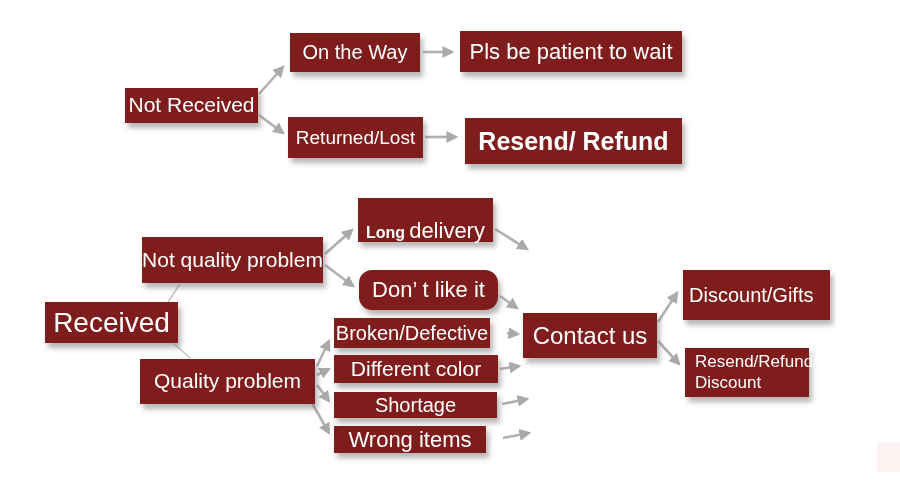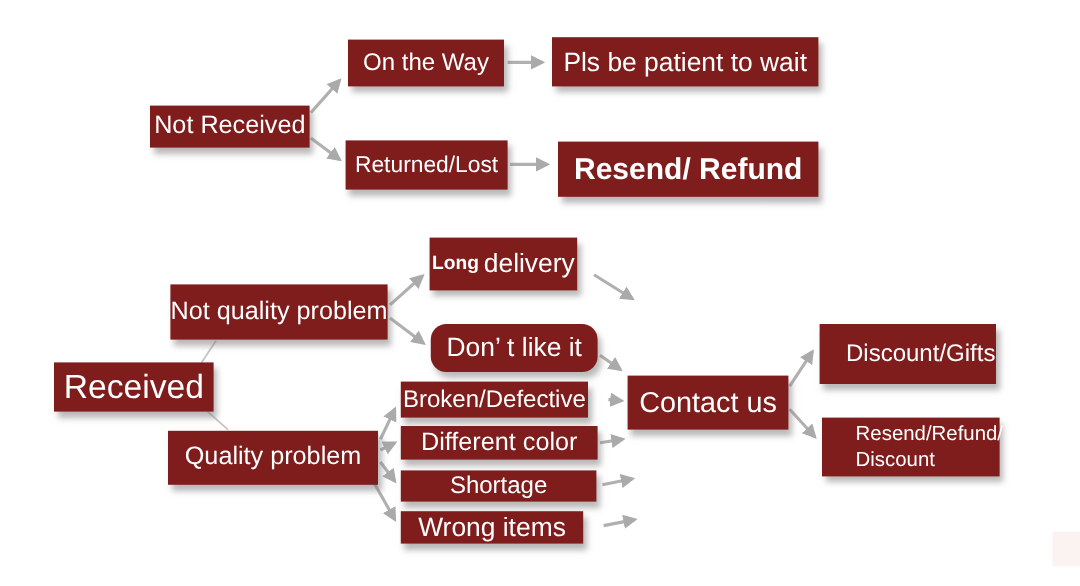--- a/index.html
+++ b/index.html
@@ -28,34 +28,34 @@
     box-shadow: 3px 5px 5px rgba(125,125,125,0.55);
   }
   
   #n-not-received        { left:125px; top:88px;  width:133px; height:35px; font-size:21px; }
   #n-on-the-way          { left:290px; top:33px;  width:130px; height:39px; font-size:20px; }
   #n-pls-wait            { left:460px; top:31px;  width:222px; height:41px; font-size:22px; }
   #n-returned-lost       { left:288px; top:117px; width:135px; height:41px; font-size:19px; }
   #n-resend-refund       { left:465px; top:118px; width:217px; height:46px; font-size:25px; font-weight:600; }
   #n-received            { left:45px;  top:302px; width:133px; height:41px; font-size:28px; }
   #n-not-quality-problem { left:142px; top:237px; width:181px; height:46px; font-size:21px; }
-  #n-long-delivery       { left:358px; top:198px; width:123px; height:44px; font-size:22px; }
+  #n-long-delivery       { left:358px; top:198px; width:135px; height:44px; font-size:22px;align-items:flex-end; }
   #n-long-delivery .small-word { font-size:16px; font-weight:700; margin-right:4px; }
   #n-dont-like-it        { left:359px; top:270px; width:139px; height:40px; font-size:22px;border-radius:13px; }
   #n-quality-problem     { left:140px; top:359px; width:175px; height:45px; font-size:21px; }
   #n-broken-defective    { left:334px; top:318px; width:156px; height:30px; font-size:20px; }
   #n-different-color     { left:334px; top:355px; width:164px; height:28px; font-size:21px; }
   #n-shortage            { left:334px; top:392px; width:163px; height:26px; font-size:20px; }
   #n-wrong-items         { left:334px; top:426px; width:152px; height:27px; font-size:22px; }
   #n-contact-us          { left:523px; top:313px; width:134px; height:45px; font-size:24px; }
   #n-discount-gifts      { left:683px; top:270px; width:147px; height:50px; font-size:20px;
-                           justify-content:flex-start; padding-left:22px; box-sizing:border-box; }
+                           justify-content:flex-start; padding-left:6px; box-sizing:border-box; }
   #n-resend-refund-discount {
-    left:685px; top:348px; width:148px; height:49px; font-size:17px;
-    justify-content:flex-start; padding-left:28px; box-sizing:border-box;
+    left:685px; top:348px; width:124px; height:49px; font-size:17px;
+    justify-content:flex-start; padding-left:10px; box-sizing:border-box;
     white-space:pre-line; line-height:1.2;
   }
   .artifact {
     position:absolute; left:877px; top:443px; width:23px; height:29px;
     background:#fbf2f2;
   }
 </style>
 </head>
 <body>
 

